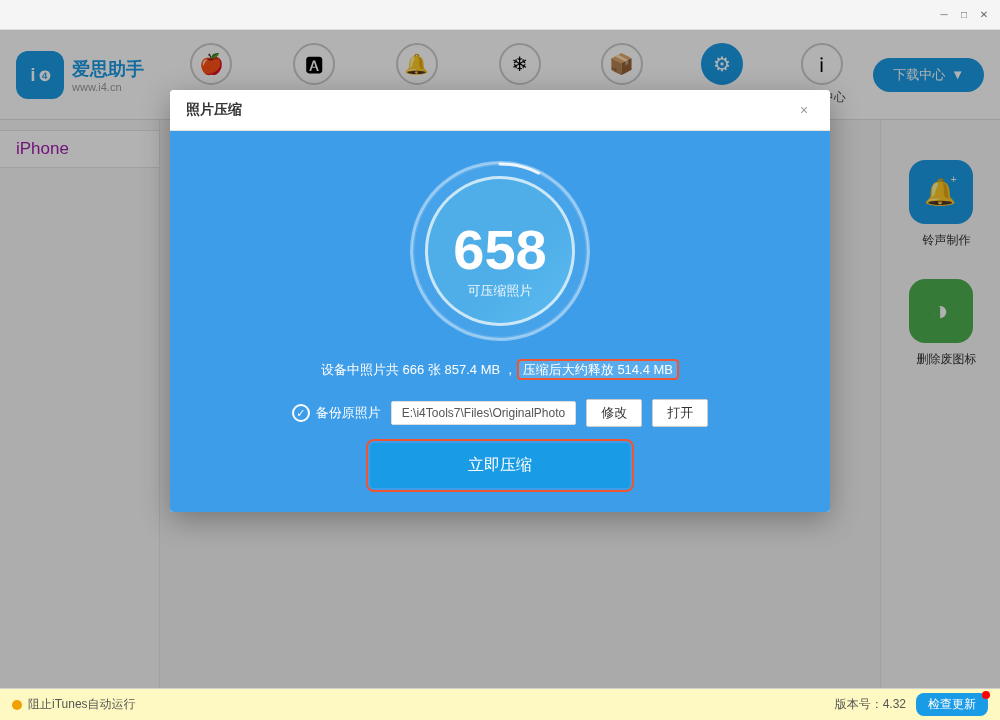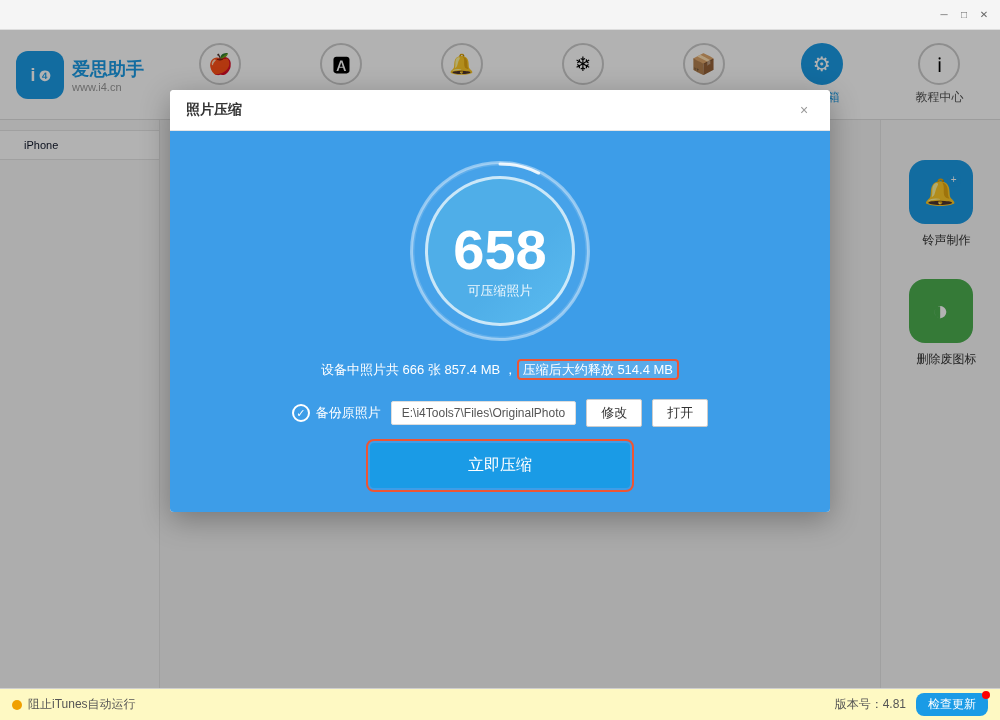--- a/index.html
+++ b/index.html
@@ -120,23 +120,23 @@
     }
 
     
     .sidebar {
       width: 160px;
       background: #f8f8f8;
       border-right: 1px solid #e5e5e5;
       padding-top: 10px;
     }
     .device-tab {
-      padding: 8px 24px;
-      font-size: 11px;
-      color: #0f172a;
+      padding: 8px 16px;
+      font-size: 17px;
+      color: #a21caf;
       background: #fff;
       border-top: 1px solid #e5e5e5;
       border-bottom: 1px solid #e5e5e5;
       cursor: pointer;
     }
 
     
     .content {
       flex: 1;
       background: #f4f4f4;
@@ -450,20 +450,24 @@
       <div class="nav-item active">
     <div class="nav-icon">⚙</div>
     <span class="nav-label">工具箱</span>
   </div>
       <div class="nav-item">
     <div class="nav-icon">ℹ</div>
     <span class="nav-label">教程中心</span>
   </div>
     </div>
 
+  <button class="download-btn">
+    <span>下载中心</span>
+    <span>▼</span>
+  </button>
 </div>
 
 <div class="main-area">
 
   <div class="sidebar">
     <div class="device-tab">iPhone</div>
   </div>
 
   <div class="content" id="content-area">
 
@@ -503,21 +507,21 @@
   </div>
     </div>
 </div>
 
 <div class="status-bar">
   <div class="status-left">
     <div class="status-dot"></div>
     <span>阻止iTunes自动运行</span>
   </div>
   <div class="status-right">
-    <span>版本号：4.81</span>
+    <span>版本号：4.32</span>
     <button class="check-update-btn">
       <span>检查更新</span>
       <span class="update-dot"></span>
     </button>
   </div>
 </div>
 
 <div class="modal-overlay">
   <div class="modal">
 

